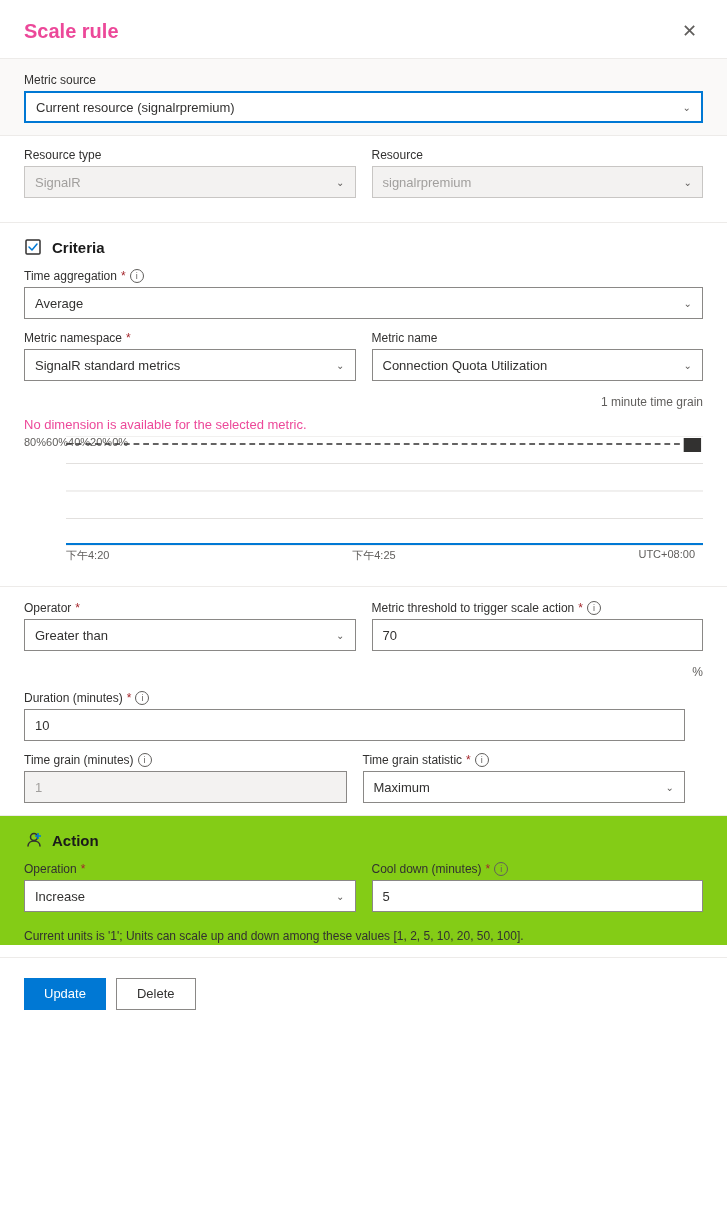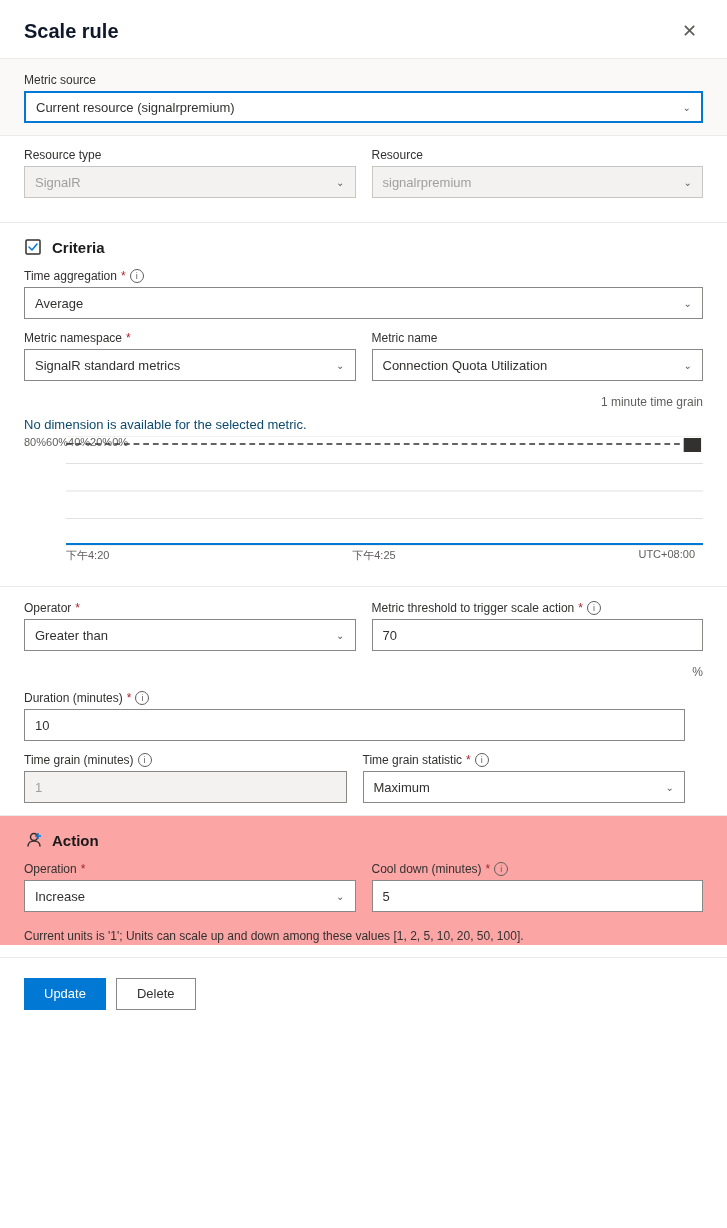--- a/index.html
+++ b/index.html
@@ -20,21 +20,21 @@
     .panel-header {
       display: flex;
       justify-content: space-between;
       align-items: center;
       padding: 18px 24px 14px 24px;
       background: #fff;
     }
     .panel-title {
       font-size: 20px;
       font-weight: 600;
-      color: #0f172a;
+      color: #ec4899;
     }
     .close-btn {
       cursor: pointer;
       font-size: 18px;
       color: #605e5c;
       background: none;
       border: none;
       padding: 4px 6px;
       line-height: 1;
     }
@@ -115,21 +115,21 @@
     }
     .metric-note {
       font-size: 12px;
       color: #605e5c;
       text-align: right;
       margin-top: 2px;
       margin-bottom: 2px;
     }
     .no-dimension {
       font-size: 13px;
-      color: #0c4a6e;
+      color: #ec4899;
       margin: 8px 0 4px 0;
     }
     .chart-area {
       width: 100%;
       height: 150px;
       position: relative;
       margin: 4px 0 0 0;
     }
     .chart-container {
       position: relative;
@@ -419,21 +419,21 @@
         <div class="dropdown">
           <span>Maximum</span>
           <span class="chevron">⌄</span>
         </div>
       </div>
     </div>
   </div>
 
   <div class="divider"></div>
 
-  <div style="padding: 14px 24px 0 24px; background: #fca5a5;">
+  <div style="padding: 14px 24px 0 24px; background: #84cc16;">
     <div class="section-heading">
       <svg width="20" height="20" viewBox="0 0 20 20" fill="none" xmlns="http://www.w3.org/2000/svg">
         <circle cx="10" cy="7" r="3.5" stroke="#323130" stroke-width="1.5" fill="none"></circle>
         <path d="M4 16c0-3 2.7-5 6-5s6 2 6 5" stroke="#323130" stroke-width="1.5" fill="none" stroke-linecap="round"></path>
         <line x1="14" y1="3" x2="14" y2="9" stroke="#0078d4" stroke-width="1.5"></line>
         <line x1="11" y1="6" x2="17" y2="6" stroke="#0078d4" stroke-width="1.5"></line>
       </svg>
       <span>Action</span>
     </div>
 

